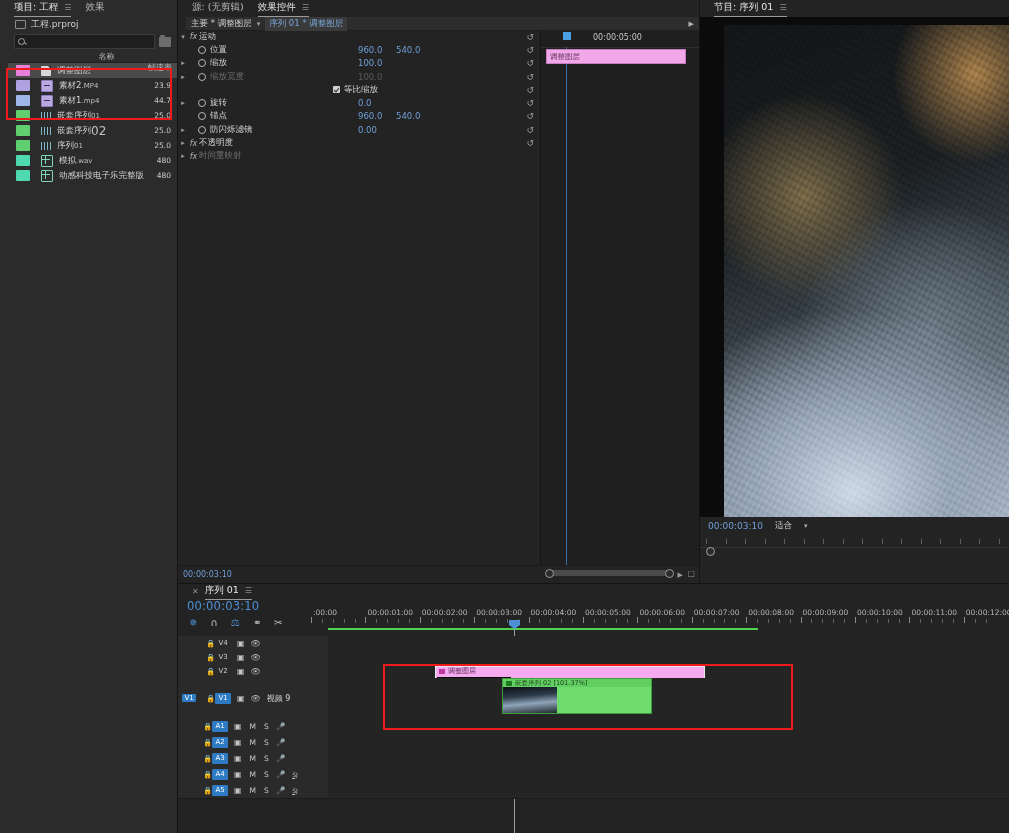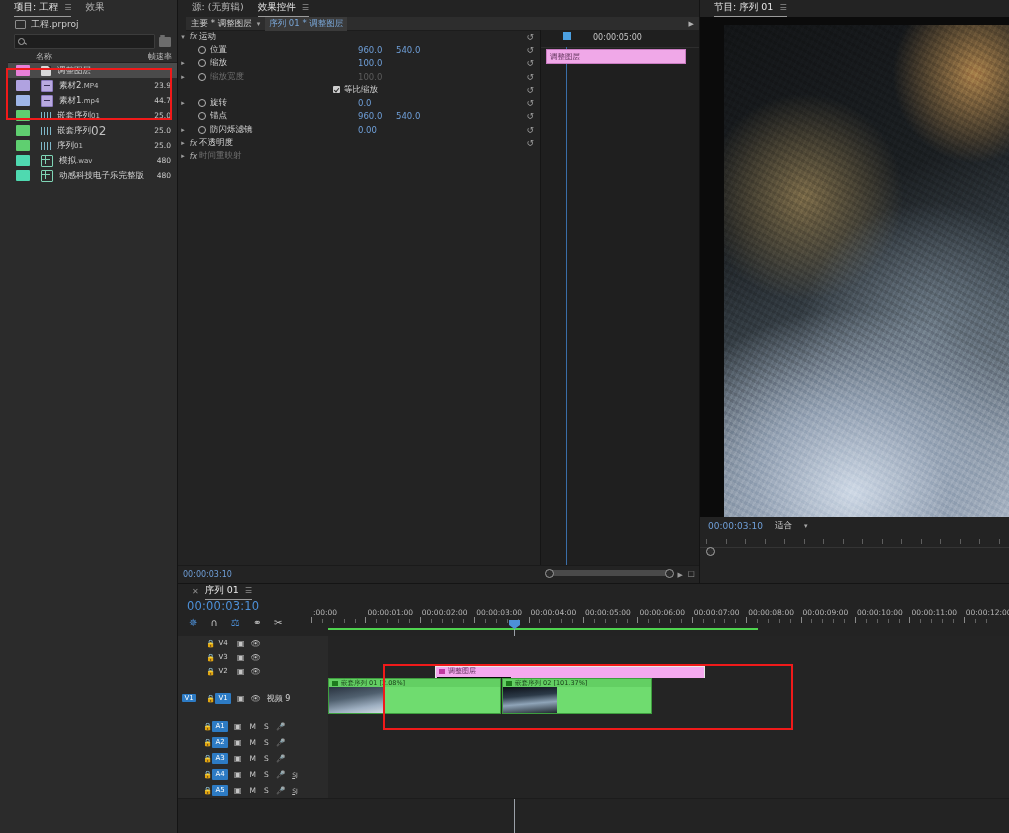--- a/index.html
+++ b/index.html
@@ -53,21 +53,21 @@
     width:5px; height:5px; border:1.2px solid #a6a6a6; border-radius:50%;
     position:relative; display:inline-block;
   }
   .mag:after{content:"";position:absolute;width:3px;height:1.2px;background:#a6a6a6;
     right:-3px;bottom:0;transform:rotate(40deg);}
   .folder-ico { width:12px;height:10px;background:#6d6d6d;border-radius:1px; position:relative;}
   .folder-ico:before{content:"";position:absolute;left:1px;top:-2px;width:5px;height:2px;background:#6d6d6d;border-radius:1px;}
   .col-head {
     height: 11px; display:flex; align-items:center;
     border-bottom:1px solid #1f1f1f; background:#2b2b2b;
-    font-size:8px; color:#bdbdbd; padding-left:28px;
+    font-size:8px; color:#bdbdbd; padding-left:28px;flex-direction:column;
   }
   .col-head .c2 { margin-left:auto; padding-right:5px;}
   .proj-row {
     height: 15px; display:flex; align-items:center;
     font-size:8.5px; color:#d2d2d2;
   }
   .proj-row.sel { background:#4a4a4a; }
   .swatch { width:14px;height:11px;margin-left:8px;border-radius:1px;flex:0 0 auto;}
   .typ-ico { width:10px;height:10px;margin-left:11px;flex:0 0 auto;position:relative;}
   .nm { margin-left:6px; white-space:nowrap; overflow:hidden;}
@@ -624,25 +624,20 @@
         <div class="trow" style="top: 42px; height: 40px;">
           <div class="thead">
             <div class="tsrc on" style="margin-left:4px">V1</div>
             <span class="lock">🔒</span>
             <span class="tname on">V1</span>
             <span class="tico">▣</span>
             <span class="tico">👁</span>
             <span class="tlabel">视频 9</span>
           </div>
           <div class="tcontent">
-            <div class="clip clip-green" style="left: 0px; top: 0px; width: 173px; height: 36px;">
-              <span class="sqr"></span>
-              <div class="hdr">嵌套序列 01 [2.08%]</div>
-              <div class="thumb"></div>
-            </div>
             <div class="clip clip-green" style="left: 174px; top: 0px; width: 150px; height: 36px;">
               <span class="sqr"></span>
               <div class="hdr">嵌套序列 02 [101.37%]</div>
               <div class="thumb t2"></div>
             </div>
           </div>
         </div>
         <div class="trow" style="top: 82px; height: 16px;">
           <div class="thead">
             <span class="lock" style="margin-left:25px">🔒</span>

